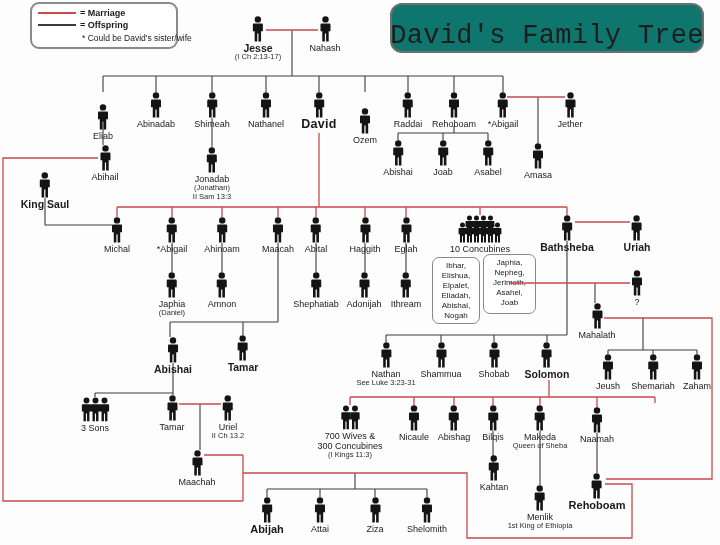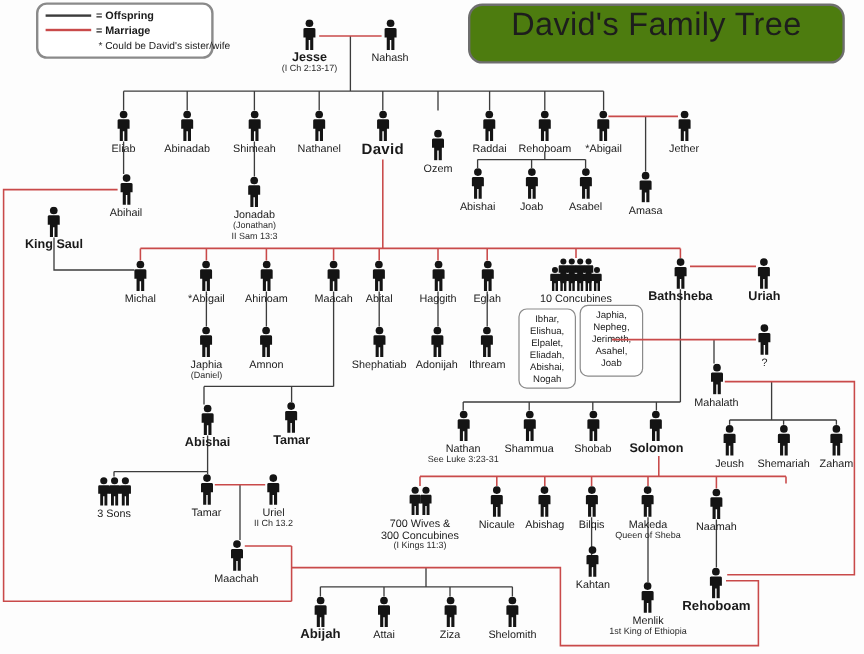--- a/index.html
+++ b/index.html
@@ -6,22 +6,22 @@
   #stage{
     position:relative;width:720px;height:545px;background:#fdfdfd;overflow:hidden;
     font-family:"Liberation Sans","DejaVu Sans",sans-serif;color:#1a1a1a;
   }
   
   #boxes-layer,#lines-layer,#persons-layer,#chrome-layer{position:absolute;left:0;top:0;width:720px;height:545px;}
   #lines-layer{pointer-events:none;}
   
   .title-box{
     position:absolute;left:390px;top:3px;width:310px;height:46px;
-    border:2px solid #6e6e6e;border-radius:12px;background:#4d7c0f;
-    display:flex;align-items:flex-start;justify-content:center;
+    border:2px solid #6e6e6e;border-radius:12px;background:#0f766e;
+    display:flex;align-items:flex-end;justify-content:center;font-family:Liberation Mono, monospace;
   }
   .title-box span{font-size:27px;color:#1d1d1d;letter-spacing:.3px;white-space:nowrap;}
   
   .legend-box{
     position:absolute;left:30px;top:2px;width:148px;height:47px;
     border:2px solid #8a8a8a;border-radius:9px;background:#fff;
     padding:3px 6px 2px 6px;box-sizing:border-box;
   }
   .legend-row{display:flex;align-items:center;height:12px;}
   .legend-swatch{width:38px;height:0;border-top:2px solid #444;margin-right:4px;flex:0 0 auto;}
@@ -111,21 +111,21 @@
         <div class="plabel">Jesse</div>
         <div class="psub">(I Ch 2:13-17)</div>
       </div>
       <div class="person" style="left:325px;top:16px">
         <svg class="picon" viewBox="0 0 14 26" width="14" height="26">
           <circle cx="7" cy="3.4" r="3.2"></circle>
           <path d="M3.1 7.4 L10.9 7.4 C11.7 7.4 12 8 12 8.8 L12 15.2 L10.2 15.2 L10.2 25.6 L7.6 25.6 L7.6 17.4 L6.4 17.4 L6.4 25.6 L3.8 25.6 L3.8 15.2 L2 15.2 L2 8.8 C2 8 2.3 7.4 3.1 7.4 Z"></path>
         </svg>
         <div class="plabel">Nahash</div>
       </div>
-      <div class="person" style="left:103px;top:92px">
+      <div class="person" style="left:103px;top:104px">
         <svg class="picon" viewBox="0 0 14 26" width="14" height="26">
           <circle cx="7" cy="3.4" r="3.2"></circle>
           <path d="M3.1 7.4 L10.9 7.4 C11.7 7.4 12 8 12 8.8 L12 15.2 L10.2 15.2 L10.2 25.6 L7.6 25.6 L7.6 17.4 L6.4 17.4 L6.4 25.6 L3.8 25.6 L3.8 15.2 L2 15.2 L2 8.8 C2 8 2.3 7.4 3.1 7.4 Z"></path>
         </svg>
         <div class="plabel">Eliab</div>
       </div>
       <div class="person" style="left:156px;top:92px">
         <svg class="picon" viewBox="0 0 14 26" width="14" height="26">
           <circle cx="7" cy="3.4" r="3.2"></circle>
           <path d="M3.1 7.4 L10.9 7.4 C11.7 7.4 12 8 12 8.8 L12 15.2 L10.2 15.2 L10.2 25.6 L7.6 25.6 L7.6 17.4 L6.4 17.4 L6.4 25.6 L3.8 25.6 L3.8 15.2 L2 15.2 L2 8.8 C2 8 2.3 7.4 3.1 7.4 Z"></path>
@@ -603,26 +603,26 @@
           <circle cx="7" cy="3.4" r="3.2"></circle>
           <path d="M3.1 7.4 L10.9 7.4 C11.7 7.4 12 8 12 8.8 L12 15.2 L10.2 15.2 L10.2 25.6 L7.6 25.6 L7.6 17.4 L6.4 17.4 L6.4 25.6 L3.8 25.6 L3.8 15.2 L2 15.2 L2 8.8 C2 8 2.3 7.4 3.1 7.4 Z"></path>
         </svg>
         <div class="plabel">Shelomith</div>
       </div>
     </div>
 
   <div id="chrome-layer">
     <div class="legend-box">
       <div class="legend-row">
+        <span class="legend-swatch" id="sw-marriage" style="border-top-color: rgb(201, 74, 74);"></span>
+        <span class="legend-label">= Marriage</span>
+      </div>
+      <div class="legend-row">
         <span class="legend-swatch" id="sw-offspring" style="border-top-color: rgb(60, 60, 60);"></span>
         <span class="legend-label">= Offspring</span>
-      </div>
-      <div class="legend-row">
-        <span class="legend-swatch" id="sw-marriage" style="border-top-color: rgb(201, 74, 74);"></span>
-        <span class="legend-label">= Marriage</span>
       </div>
       <div class="legend-note">* Could be David's sister/wife</div>
     </div>
     <div class="title-box">
       <span>David's Family Tree</span>
     </div>
   </div>
 </div>
 
 </body></html>

